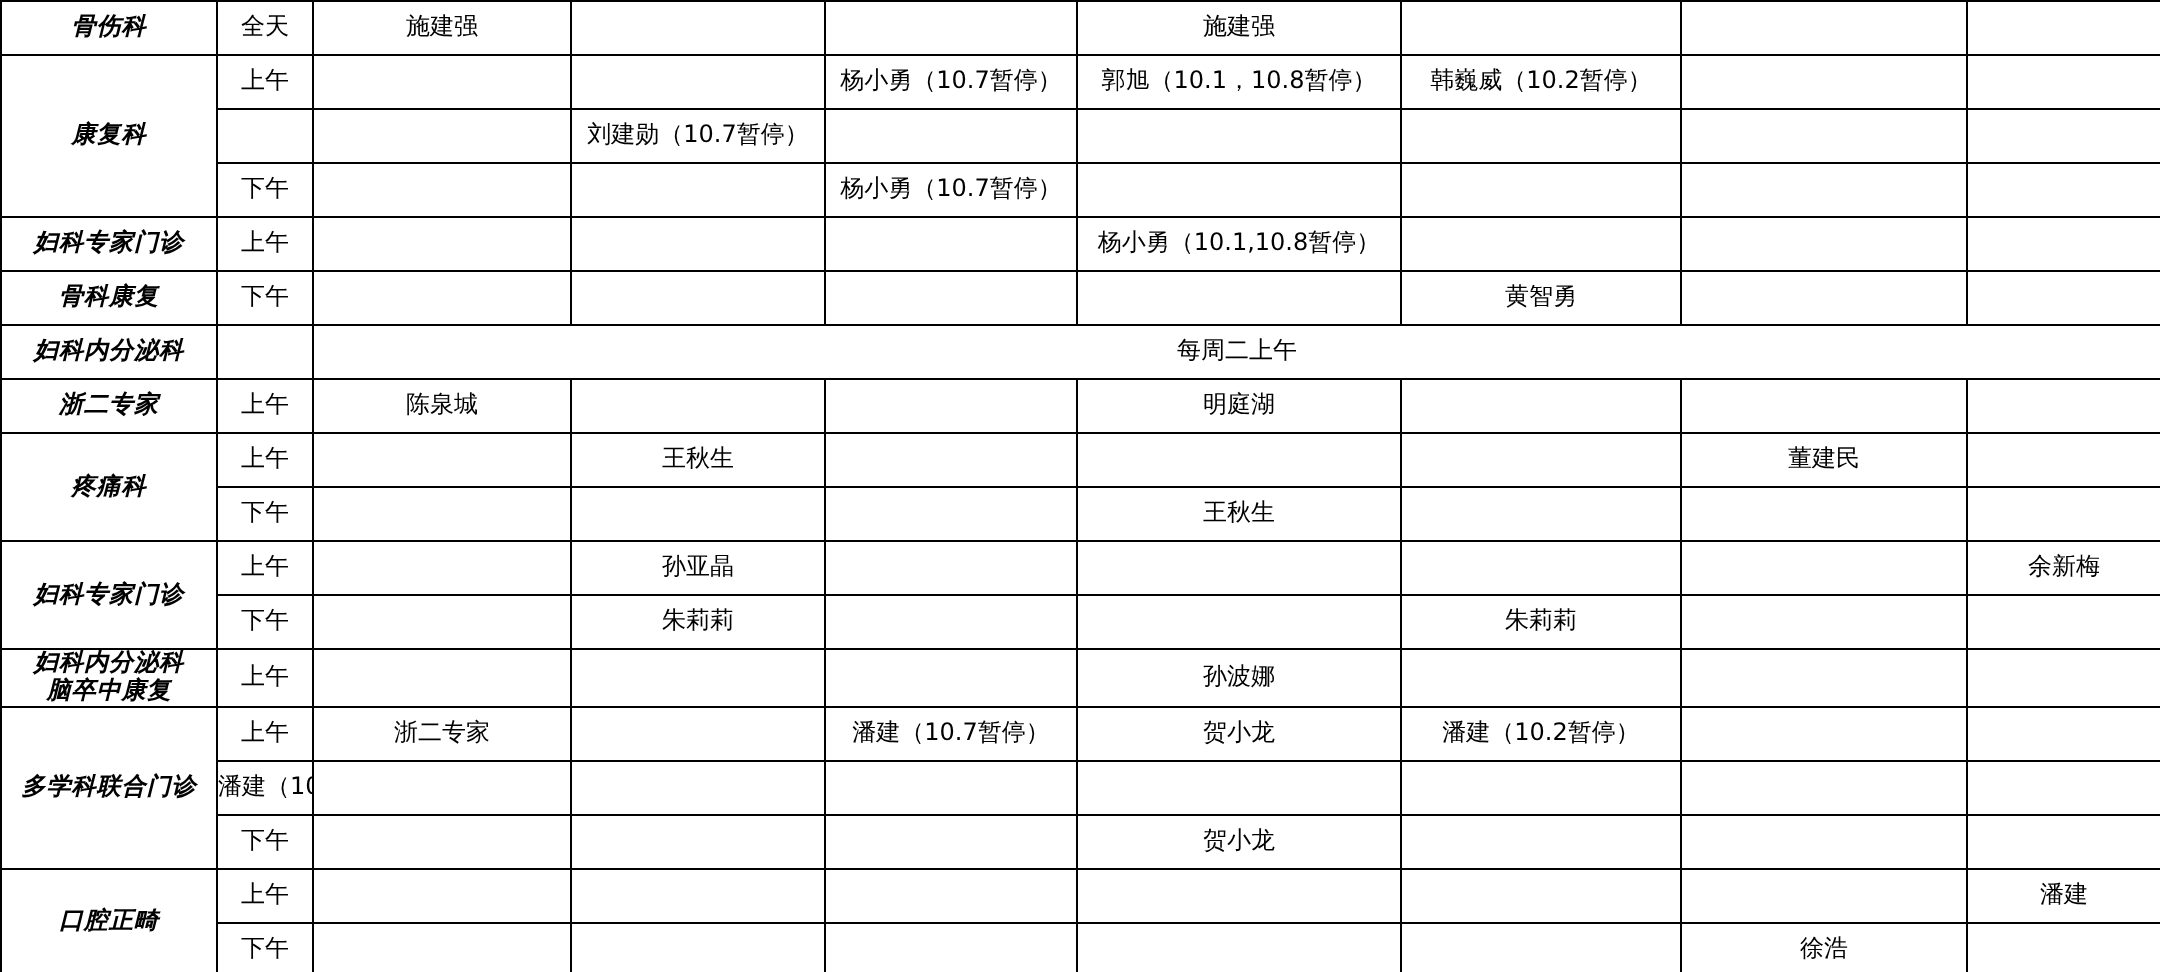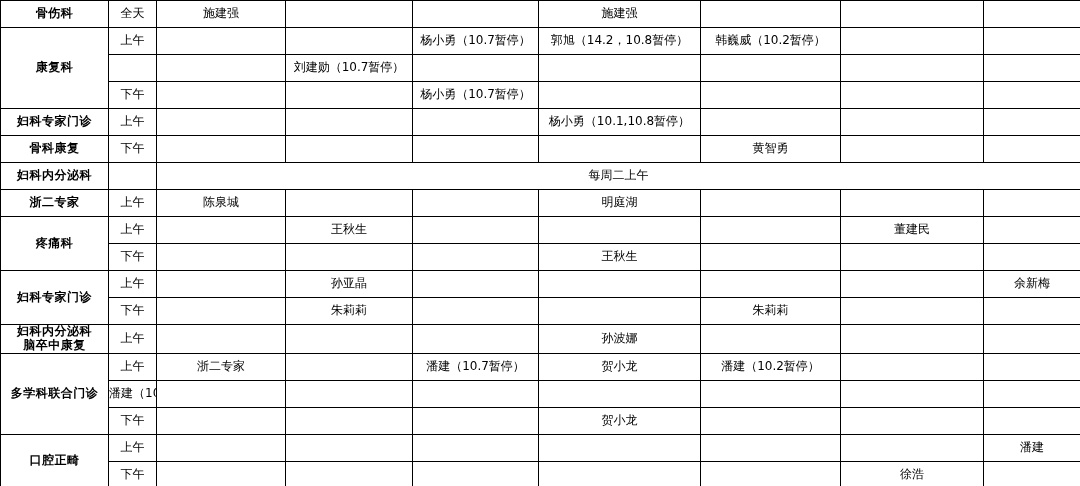--- a/index.html
+++ b/index.html
@@ -27,20 +27,21 @@
     padding: 0;
     height: 26px;
     line-height: 1.15;
     overflow: hidden;
     white-space: nowrap;
   }
   td.dept {
     font-weight: bold;
     font-size: 13px;
     letter-spacing: 0.5px;
+    font-style: italic;
   }
   td.period {
     font-size: 12.5px;
   }
   td.cell {
     font-size: 12.5px;
   }
   .two-line {
     line-height: 1.25;
     font-size: 13px;
@@ -82,21 +83,21 @@
         <td class="cell"></td>
         <td class="cell"></td>
         <td class="cell"></td>
       </tr>
       <tr>
         <td class="dept" rowspan="3">康复科</td>
         <td class="period">上午</td>
         <td class="cell"></td>
         <td class="cell"></td>
         <td class="cell">杨小勇（10.7暂停）</td>
-        <td class="cell">郭旭（14.2，10.8暂停）</td>
+        <td class="cell">郭旭（10.1，10.8暂停）</td>
         <td class="cell">韩巍威（10.2暂停）</td>
         <td class="cell"></td>
         <td class="cell"></td>
       </tr>
       <tr>
         <td class="cell"></td>
         <td class="cell"></td>
         <td class="cell">刘建勋（10.7暂停）</td>
         <td class="cell"></td>
         <td class="cell"></td>

